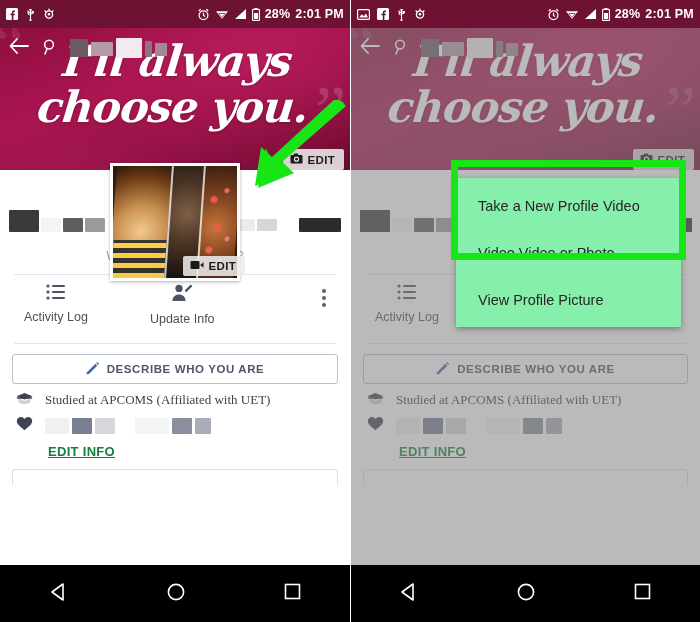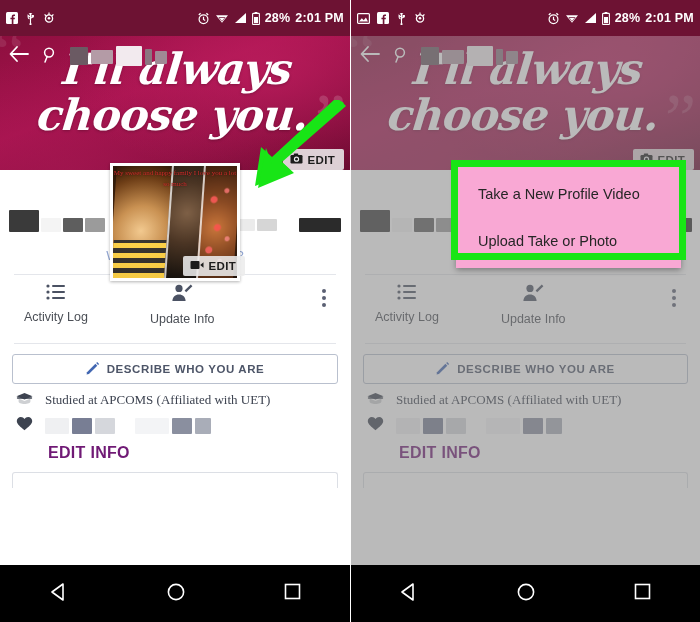--- a/index.html
+++ b/index.html
@@ -18,21 +18,21 @@
     position: relative;
     width: 350px; height: 622px;
     overflow: hidden;
     background: #ffffff;
   }
   .panel.right { border-left: 1px solid #ffffff; }
 
   
   .statusbar {
     position: relative;
-    height: 36px;
+    height: 28px;
     background: #6d1233;
     display: flex;
     align-items: center;
     padding: 0 6px;
     color: #ffffff;
     overflow: hidden;
     z-index: 40;
   }
   .statusbar .sb-left { display: flex; align-items: center; gap: 7px; }
   .statusbar .sb-right {
@@ -252,25 +252,26 @@
   }
 
   .info-row {
     display: flex; align-items: center;
     gap: 12px;
     padding: 7px 0 0 16px;
   }
   .info-text { font-size: 13px; color: #3d4350; font-family: Liberation Serif, serif; }
   .info-redactions { display: flex; align-items: center; gap: 3px; }
   .edit-info-link {
-    color: #701a75;
-    font-size: 16px;
+    color: #15803d;
+    font-size: 13px;
     font-weight: bold;
     letter-spacing: 0.3px;
     padding: 9px 0 0 48px;
+    text-decoration: underline;
   }
   .bottom-card {
     margin: 10px 12px 0 12px;
     border: 1px solid #dcdfe5;
     border-bottom: none;
     height: 16px;
     border-radius: 3px 3px 0 0;
   }
 
   
@@ -285,23 +286,23 @@
 
   
   .dim {
     position: absolute;
     left: 0; right: 0; top: 28px; bottom: 57px;
     background: rgba(130,130,130,0.55);
     z-index: 35;
   }
   .menu {
     position: absolute;
-    left: 105px; top: 166px;
+    left: 105px; top: 178px;
     width: 225px;
-    background: #f9a8d4;
+    background: #86efac;
     box-shadow: 0 2px 6px rgba(0,0,0,0.35);
     z-index: 45;
     padding: 4px 0;
   }
   .menu-item {
     height: 47px;
     display: flex; align-items: center;
     padding-left: 22px;
     font-size: 14.5px;
     color: #262626;
@@ -522,22 +523,20 @@
       </span>
       <span>EDIT</span>
     </div>
 
     <div class="profile-wrap">
       <div class="profile-photo">
         <div class="pp-bg"></div>
         <div class="pp-slice pp-s1"></div>
         <div class="pp-slice pp-s2"></div>
         <div class="pp-slice pp-s3"></div>
-        <div class="pp-caption">My sweet and happy family
-I love you a lot so much</div>
       </div>
       <div class="edit-btn edit-video">
         <span>
           <svg width="14" height="10" viewBox="0 0 14 10">
               <rect x="0.5" y="1" width="9" height="8" rx="1" fill="#1c1c1c"></rect>
               <path d="M10.2 5 13.5 2.2v5.6z" fill="#1c1c1c"></path>
             </svg>
         </span>
         <span>EDIT</span>
       </div>
@@ -771,21 +770,22 @@
             <circle cx="6.5" cy="6.2" r="1.4" fill="#1c1c1c"></circle>
           </svg>
       </span>
       <span>EDIT</span>
     </div>
 
     <div class="dim"></div>
 
     <div class="menu">
       <div class="menu-item">Take a New Profile Video</div>
-      <div class="menu-item">Upload Take or Photo</div>
+      <div class="menu-item">Video Video or Photo</div>
+      <div class="menu-item">View Profile Picture</div>
     </div>
 
     <div class="green-box"></div>
 
     <div class="navbar">
       <span>
         <svg width="20" height="20" viewBox="0 0 20 20">
             <path d="M14 2 3 10l11 8z" fill="none" stroke="#fff" stroke-width="1.6" stroke-linejoin="round"></path>
           </svg>
       </span>

